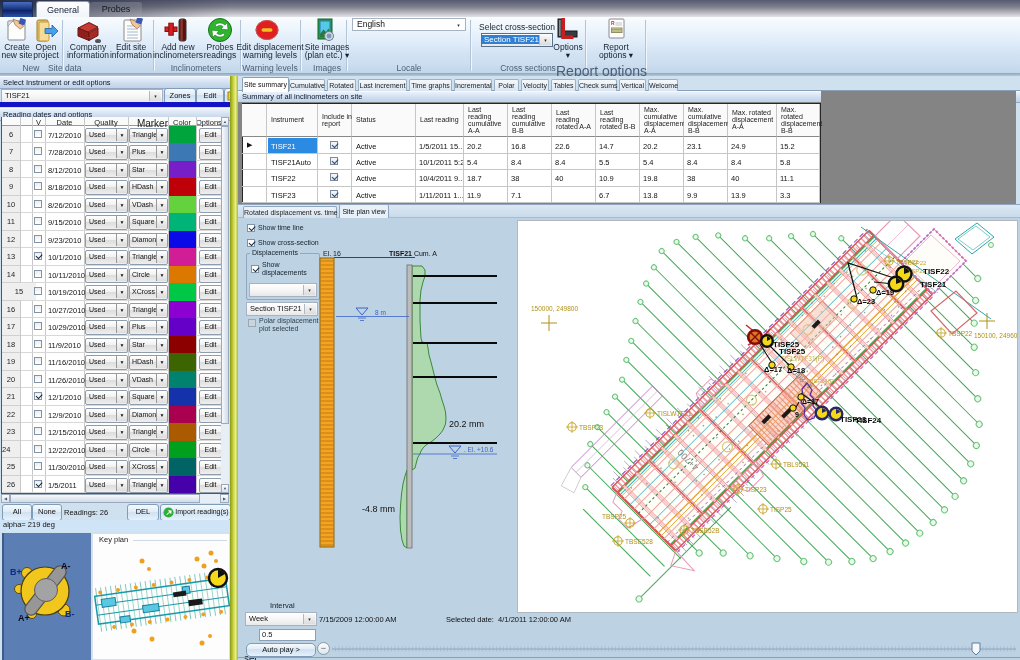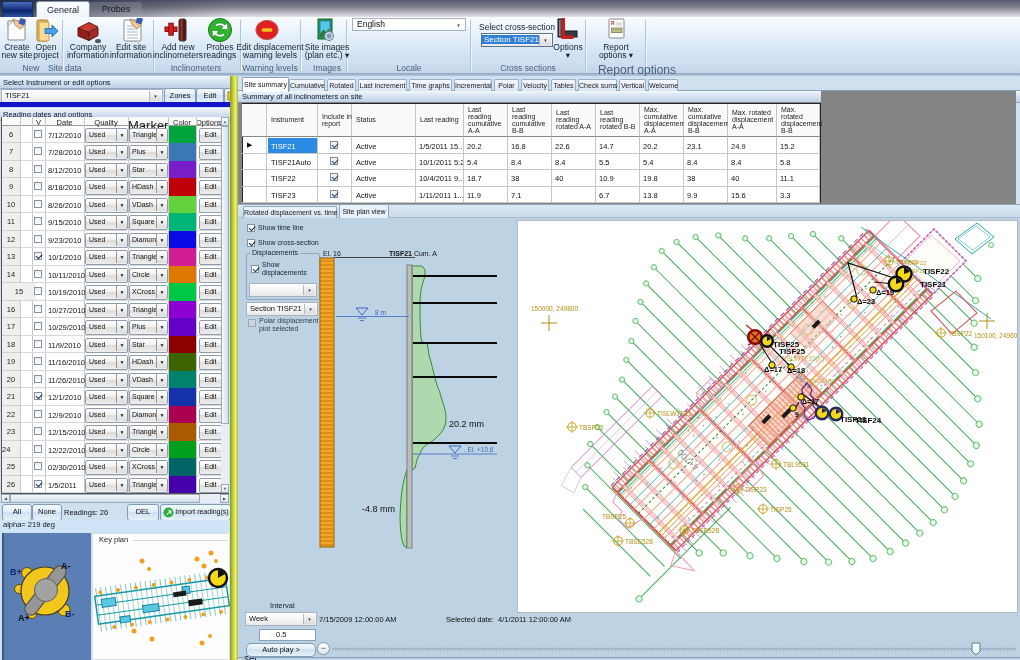--- a/index.html
+++ b/index.html
@@ -49,21 +49,21 @@
 <div class="abs" style="left:470px;top:20px;width:1px;height:51px;background:#b3c4d8;border-right:1px solid #f0f6fc;"></div>
 <div class="abs" style="left:585px;top:20px;width:1px;height:51px;background:#b3c4d8;border-right:1px solid #f0f6fc;"></div>
 <div class="abs" style="left:645px;top:20px;width:1px;height:51px;background:#b3c4d8;border-right:1px solid #f0f6fc;"></div>
 <div class="txt" style="left:31px;top:63px;width:120px;margin-left:-60px;text-align:center;font-size:8.5px;color:#4b5e75;">New</div>
 <div class="txt" style="left:108px;top:63px;width:120px;margin-left:-60px;font-size:8.5px;color:#4b5e75;">Site data</div>
 <div class="txt" style="left:196px;top:63px;width:120px;margin-left:-60px;text-align:center;font-size:8.5px;color:#4b5e75;">Inclinometers</div>
 <div class="txt" style="left:270px;top:63px;width:120px;margin-left:-60px;text-align:center;font-size:8.5px;color:#4b5e75;">Warning levels</div>
 <div class="txt" style="left:327px;top:63px;width:120px;margin-left:-60px;text-align:center;font-size:8.5px;color:#4b5e75;">Images</div>
 <div class="txt" style="left:409px;top:63px;width:120px;margin-left:-60px;text-align:center;font-size:8.5px;color:#4b5e75;">Locale</div>
 <div class="txt" style="left:528px;top:63px;width:120px;margin-left:-60px;text-align:center;font-size:8.5px;color:#4b5e75;">Cross sections</div>
-<div class="txt" style="left:616px;top:63px;width:120px;margin-left:-60px;text-align:right;font-size:12px;color:#4b5e75;">Report options</div>
+<div class="txt" style="left:616px;top:63px;width:120px;margin-left:-60px;text-align:left;font-size:14px;color:#4b5e75;">Report options</div>
 <div class="txt" style="left:17px;top:43px;width:140px;margin-left:-70px;text-align:center;font-size:8.5px;line-height:8px;color:#17212e;">Create</div>
 <div class="txt" style="left:17px;top:51px;width:140px;margin-left:-70px;text-align:center;font-size:8.5px;line-height:8px;color:#17212e;">new site</div>
 <div class="txt" style="left:46px;top:43px;width:140px;margin-left:-70px;text-align:center;font-size:8.5px;line-height:8px;color:#17212e;">Open</div>
 <div class="txt" style="left:46px;top:51px;width:140px;margin-left:-70px;text-align:center;font-size:8.5px;line-height:8px;color:#17212e;">project</div>
 <div class="txt" style="left:88px;top:43px;width:140px;margin-left:-70px;text-align:center;font-size:8.5px;line-height:8px;color:#17212e;">Company</div>
 <div class="txt" style="left:88px;top:51px;width:140px;margin-left:-70px;text-align:center;font-size:8.5px;line-height:8px;color:#17212e;">information</div>
 <div class="txt" style="left:131px;top:43px;width:140px;margin-left:-70px;text-align:center;font-size:8.5px;line-height:8px;color:#17212e;">Edit site</div>
 <div class="txt" style="left:131px;top:51px;width:140px;margin-left:-70px;text-align:center;font-size:8.5px;line-height:8px;color:#17212e;">information</div>
 <div class="txt" style="left:178px;top:43px;width:140px;margin-left:-70px;text-align:center;font-size:8.5px;line-height:8px;color:#17212e;">Add new</div>
 <div class="txt" style="left:178px;top:51px;width:140px;margin-left:-70px;text-align:center;font-size:8.5px;line-height:8px;color:#17212e;">inclinometers</div>
@@ -167,21 +167,21 @@
       <rect x="2" y="2" width="7" height="8" fill="#f5d020" stroke="#a08010"></rect>
       <path d="M6 5 l4 3 l-4 3 z" fill="#3a7ac0"></path>
     </svg></div>
 <div class="abs" style="left:0;top:102px;width:230px;height:5px;background:#1313c8;"></div>
 <div class="hdr" style="left:0;top:108px;width:230px;height:11px;line-height:11px;"><span style="padding-left:3px;">Reading dates and options</span></div>
 <div class="abs" style="left:1px;top:117px;width:228px;height:377px;background:#fff;border:1px solid #555;box-sizing:border-box;"></div>
 <div class="abs" style="left:2px;top:117px;width:219px;height:9px;background:#fafafa;border-bottom:1px solid #9a9a9a;box-sizing:border-box;"></div>
 <div class="txt" style="left:32px;top:118px;width:13px;text-align:center;font-size:7.5px;color:#222;">V</div>
 <div class="txt" style="left:45px;top:118px;width:39px;text-align:center;font-size:7.5px;color:#222;">Date</div>
 <div class="txt" style="left:84px;top:118px;width:44px;text-align:center;font-size:7.5px;color:#222;">Quality</div>
-<div class="txt" style="left:128px;top:118px;width:40px;text-align:left;font-size:13px;color:#222;">Marker</div>
+<div class="txt" style="left:128px;top:118px;width:40px;text-align:right;font-size:10px;color:#222;">Marker</div>
 <div class="txt" style="left:168px;top:118px;width:28px;text-align:center;font-size:7.5px;color:#222;">Color</div>
 <div class="txt" style="left:196px;top:118px;width:25px;text-align:center;font-size:7.5px;color:#222;">Options</div>
 <div class="abs" style="left:20px;top:117px;width:1px;height:376px;background:#c8c8c8;"></div>
 <div class="abs" style="left:32px;top:117px;width:1px;height:376px;background:#c8c8c8;"></div>
 <div class="abs" style="left:45px;top:117px;width:1px;height:376px;background:#c8c8c8;"></div>
 <div class="abs" style="left:84px;top:117px;width:1px;height:376px;background:#c8c8c8;"></div>
 <div class="abs" style="left:128px;top:117px;width:1px;height:376px;background:#c8c8c8;"></div>
 <div class="abs" style="left:168px;top:117px;width:1px;height:376px;background:#c8c8c8;"></div>
 <div class="abs" style="left:196px;top:117px;width:1px;height:376px;background:#c8c8c8;"></div>
 <div class="abs" style="left:2px;top:126px;width:18px;height:17px;background:#efefef;border-bottom:1px solid #d0d0d0;font-size:7.5px;text-align:center;line-height:17px;color:#222;box-sizing:border-box;">6</div>
@@ -334,21 +334,21 @@
 <div class="abs" style="left:21px;top:441px;width:200px;height:17px;border-bottom:1px solid #d8d8d8;box-sizing:border-box;"></div>
 <div class="cb" style="left:34px;top:445px;background:linear-gradient(#eee,#fff);"></div>
 <div class="txt" style="left:48px;top:446px;font-size:7.5px;color:#111;">12/22/2010</div>
 <div class="gbtn" style="left:85px;top:443px;width:41px;height:13px;text-align:left;line-height:12px;"><span style="padding-left:3px;">Used</span><span style="position:absolute;right:0;top:0;width:10px;height:12px;border-left:1px solid #999;background:linear-gradient(#fff,#ddd);font-size:5px;text-align:center;line-height:12px;">▼</span></div>
 <div class="gbtn" style="left:129px;top:443px;width:37px;height:13px;text-align:left;line-height:12px;overflow:hidden;"><span style="padding-left:2px;">Circle</span><span style="position:absolute;right:0;top:0;width:10px;height:12px;border-left:1px solid #999;background:linear-gradient(#fff,#ddd);font-size:5px;text-align:center;line-height:12px;">▼</span></div>
 <div class="abs" style="left:169px;top:441px;width:27px;height:17px;background:#00a01e;"></div>
 <div class="gbtn" style="left:199px;top:443px;width:21px;height:13px;line-height:12px;">Edit</div>
 <div class="abs" style="left:2px;top:458px;width:18px;height:18px;background:#efefef;border-bottom:1px solid #d0d0d0;font-size:7.5px;text-align:center;line-height:18px;color:#222;box-sizing:border-box;">25</div>
 <div class="abs" style="left:21px;top:458px;width:200px;height:18px;border-bottom:1px solid #d8d8d8;box-sizing:border-box;"></div>
 <div class="cb" style="left:34px;top:462px;background:linear-gradient(#eee,#fff);"></div>
-<div class="txt" style="left:48px;top:463px;font-size:7.5px;color:#111;">02/30/2010</div>
+<div class="txt" style="left:48px;top:463px;font-size:7.5px;color:#111;">11/30/2010</div>
 <div class="gbtn" style="left:85px;top:460px;width:41px;height:13px;text-align:left;line-height:12px;"><span style="padding-left:3px;">Used</span><span style="position:absolute;right:0;top:0;width:10px;height:12px;border-left:1px solid #999;background:linear-gradient(#fff,#ddd);font-size:5px;text-align:center;line-height:12px;">▼</span></div>
 <div class="gbtn" style="left:129px;top:460px;width:37px;height:13px;text-align:left;line-height:12px;overflow:hidden;"><span style="padding-left:2px;">XCross</span><span style="position:absolute;right:0;top:0;width:10px;height:12px;border-left:1px solid #999;background:linear-gradient(#fff,#ddd);font-size:5px;text-align:center;line-height:12px;">▼</span></div>
 <div class="abs" style="left:169px;top:458px;width:27px;height:18px;background:#006464;"></div>
 <div class="gbtn" style="left:199px;top:460px;width:21px;height:13px;line-height:12px;">Edit</div>
 <div class="abs" style="left:2px;top:476px;width:18px;height:17px;background:#efefef;border-bottom:1px solid #d0d0d0;font-size:7.5px;text-align:center;line-height:17px;color:#222;box-sizing:border-box;">26</div>
 <div class="abs" style="left:21px;top:476px;width:200px;height:17px;border-bottom:1px solid #d8d8d8;box-sizing:border-box;"></div>
 <div class="cb" style="left:34px;top:480px;background:linear-gradient(#eee,#fff);"></div>
 <div class="ck" style="left:35.5px;top:482px;"></div>
 <div class="txt" style="left:48px;top:481px;font-size:7.5px;color:#111;">1/5/2011</div>
 <div class="gbtn" style="left:85px;top:478px;width:41px;height:13px;text-align:left;line-height:12px;"><span style="padding-left:3px;">Used</span><span style="position:absolute;right:0;top:0;width:10px;height:12px;border-left:1px solid #999;background:linear-gradient(#fff,#ddd);font-size:5px;text-align:center;line-height:12px;">▼</span></div>
@@ -578,21 +578,21 @@
 <div class="cb" style="left:330px;top:190px;border:1px solid #7a8a9c;background:linear-gradient(#f4f6f8,#e0e6ec);"></div>
 <div class="ck" style="left:331.5px;top:192px;border-color:#2a4a70;"></div>
 <div class="txt" style="left:356px;top:191px;font-size:7.5px;color:#111;">Active</div>
 <div class="txt" style="left:419px;top:191px;font-size:7.5px;color:#111;">1/11/2011 1...</div>
 <div class="txt" style="left:467px;top:191px;font-size:7.5px;color:#111;">11.9</div>
 <div class="txt" style="left:511px;top:191px;font-size:7.5px;color:#111;">7.1</div>
 <div class="txt" style="left:555px;top:191px;font-size:7.5px;color:#111;margin-top:35px;">12.1</div>
 <div class="txt" style="left:599px;top:191px;font-size:7.5px;color:#111;">6.7</div>
 <div class="txt" style="left:643px;top:191px;font-size:7.5px;color:#111;">13.8</div>
 <div class="txt" style="left:687px;top:191px;font-size:7.5px;color:#111;">9.9</div>
-<div class="txt" style="left:731px;top:191px;font-size:7.5px;color:#111;">15.6</div>
+<div class="txt" style="left:731px;top:191px;font-size:7.5px;color:#111;">13.9</div>
 <div class="txt" style="left:780px;top:191px;font-size:7.5px;color:#111;">3.3</div>
 <div class="abs" style="left:266px;top:137px;width:1px;height:65px;background:#c6c6c6;"></div>
 <div class="abs" style="left:317px;top:137px;width:1px;height:65px;background:#c6c6c6;"></div>
 <div class="abs" style="left:351px;top:137px;width:1px;height:65px;background:#c6c6c6;"></div>
 <div class="abs" style="left:415px;top:137px;width:1px;height:65px;background:#c6c6c6;"></div>
 <div class="abs" style="left:463px;top:137px;width:1px;height:65px;background:#c6c6c6;"></div>
 <div class="abs" style="left:507px;top:137px;width:1px;height:65px;background:#c6c6c6;"></div>
 <div class="abs" style="left:551px;top:137px;width:1px;height:65px;background:#c6c6c6;"></div>
 <div class="abs" style="left:595px;top:137px;width:1px;height:65px;background:#c6c6c6;"></div>
 <div class="abs" style="left:639px;top:137px;width:1px;height:65px;background:#c6c6c6;"></div>
@@ -1032,20 +1032,20 @@
 <text x="246" y="151" font-size="7.5" font-weight="bold" fill="#0a0a0a">Δ=17</text>
 <text x="269" y="152" font-size="7.5" font-weight="bold" fill="#0a0a0a">Δ=18</text>
 <text x="284" y="183" font-size="7" font-weight="bold" fill="#0a0a0a">Δ=17</text>
 <text x="277" y="196" font-size="7" font-weight="bold" fill="#0a0a0a">9</text>
 </svg>
 <div class="txt" style="left:270px;top:601px;font-size:7.5px;color:#13202c;">Interval</div>
 <div class="combo" style="left:245px;top:612px;width:70px;height:12px;line-height:11px;"><span style="padding-left:3px;">Week</span><span class="ar" style="line-height:10px;">▾</span></div>
 <div class="txt" style="left:319px;top:615px;font-size:7.5px;color:#111;">7/15/2009 12:00:00 AM</div>
 <div class="txt" style="left:446px;top:615px;font-size:7.5px;color:#111;">Selected date:&nbsp;&nbsp;4/1/2011 12:00:00 AM</div>
 <div class="txt" style="left:244px;top:653px;font-size:10px;color:#13202c;">sec</div>
-<div class="abs" style="left:259px;top:629px;width:57px;height:12px;background:#fff;border:1px solid #8aa0b8;font-size:7.5px;color:#111;box-sizing:border-box;"><span style="padding-left:16px;">0.5</span></div>
+<div class="abs" style="left:259px;top:629px;width:57px;height:12px;background:#fff;border:1px solid #8aa0b8;font-size:7.5px;color:#111;box-sizing:border-box;"><span style="padding-left:2px;">0.5</span></div>
 <div class="vbtn" style="left:246px;top:643px;width:68px;height:12px;line-height:11px;border-radius:5px;">Auto play &gt;</div>
 <div class="abs" style="left:317px;top:642px;width:13px;height:13px;border-radius:50%;border:1px solid #8898a8;background:linear-gradient(#fff,#dde6ee);box-sizing:border-box;font-size:9px;line-height:10px;text-align:center;color:#556;">−</div>
 <svg class="abs" style="left:332px;top:640px;" width="684" height="17" viewBox="0 0 684 17">
 <line x1="0" y1="9" x2="684" y2="9" stroke="#8ca4bc" stroke-width="1"></line>
 <path d="M0.0 6.5 L0.0 11.5 M3.5 6.5 L3.5 11.5 M7.0 6.5 L7.0 11.5 M10.5 6.5 L10.5 11.5 M14.0 6.5 L14.0 11.5 M17.5 6.5 L17.5 11.5 M21.0 6.5 L21.0 11.5 M24.5 6.5 L24.5 11.5 M28.0 6.5 L28.0 11.5 M31.5 6.5 L31.5 11.5 M35.0 6.5 L35.0 11.5 M38.5 6.5 L38.5 11.5 M42.0 6.5 L42.0 11.5 M45.5 6.5 L45.5 11.5 M49.0 6.5 L49.0 11.5 M52.5 6.5 L52.5 11.5 M56.0 6.5 L56.0 11.5 M59.5 6.5 L59.5 11.5 M63.0 6.5 L63.0 11.5 M66.5 6.5 L66.5 11.5 M70.0 6.5 L70.0 11.5 M73.5 6.5 L73.5 11.5 M77.0 6.5 L77.0 11.5 M80.5 6.5 L80.5 11.5 M84.0 6.5 L84.0 11.5 M87.5 6.5 L87.5 11.5 M91.0 6.5 L91.0 11.5 M94.5 6.5 L94.5 11.5 M98.0 6.5 L98.0 11.5 M101.5 6.5 L101.5 11.5 M105.0 6.5 L105.0 11.5 M108.5 6.5 L108.5 11.5 M112.0 6.5 L112.0 11.5 M115.5 6.5 L115.5 11.5 M119.0 6.5 L119.0 11.5 M122.5 6.5 L122.5 11.5 M126.0 6.5 L126.0 11.5 M129.5 6.5 L129.5 11.5 M133.0 6.5 L133.0 11.5 M136.5 6.5 L136.5 11.5 M140.0 6.5 L140.0 11.5 M143.5 6.5 L143.5 11.5 M147.0 6.5 L147.0 11.5 M150.5 6.5 L150.5 11.5 M154.0 6.5 L154.0 11.5 M157.5 6.5 L157.5 11.5 M161.0 6.5 L161.0 11.5 M164.5 6.5 L164.5 11.5 M168.0 6.5 L168.0 11.5 M171.5 6.5 L171.5 11.5 M175.0 6.5 L175.0 11.5 M178.5 6.5 L178.5 11.5 M182.0 6.5 L182.0 11.5 M185.5 6.5 L185.5 11.5 M189.0 6.5 L189.0 11.5 M192.5 6.5 L192.5 11.5 M196.0 6.5 L196.0 11.5 M199.5 6.5 L199.5 11.5 M203.0 6.5 L203.0 11.5 M206.5 6.5 L206.5 11.5 M210.0 6.5 L210.0 11.5 M213.5 6.5 L213.5 11.5 M217.0 6.5 L217.0 11.5 M220.5 6.5 L220.5 11.5 M224.0 6.5 L224.0 11.5 M227.5 6.5 L227.5 11.5 M231.0 6.5 L231.0 11.5 M234.5 6.5 L234.5 11.5 M238.0 6.5 L238.0 11.5 M241.5 6.5 L241.5 11.5 M245.0 6.5 L245.0 11.5 M248.5 6.5 L248.5 11.5 M252.0 6.5 L252.0 11.5 M255.5 6.5 L255.5 11.5 M259.0 6.5 L259.0 11.5 M262.5 6.5 L262.5 11.5 M266.0 6.5 L266.0 11.5 M269.5 6.5 L269.5 11.5 M273.0 6.5 L273.0 11.5 M276.5 6.5 L276.5 11.5 M280.0 6.5 L280.0 11.5 M283.5 6.5 L283.5 11.5 M287.0 6.5 L287.0 11.5 M290.5 6.5 L290.5 11.5 M294.0 6.5 L294.0 11.5 M297.5 6.5 L297.5 11.5 M301.0 6.5 L301.0 11.5 M304.5 6.5 L304.5 11.5 M308.0 6.5 L308.0 11.5 M311.5 6.5 L311.5 11.5 M315.0 6.5 L315.0 11.5 M318.5 6.5 L318.5 11.5 M322.0 6.5 L322.0 11.5 M325.5 6.5 L325.5 11.5 M329.0 6.5 L329.0 11.5 M332.5 6.5 L332.5 11.5 M336.0 6.5 L336.0 11.5 M339.5 6.5 L339.5 11.5 M343.0 6.5 L343.0 11.5 M346.5 6.5 L346.5 11.5 M350.0 6.5 L350.0 11.5 M353.5 6.5 L353.5 11.5 M357.0 6.5 L357.0 11.5 M360.5 6.5 L360.5 11.5 M364.0 6.5 L364.0 11.5 M367.5 6.5 L367.5 11.5 M371.0 6.5 L371.0 11.5 M374.5 6.5 L374.5 11.5 M378.0 6.5 L378.0 11.5 M381.5 6.5 L381.5 11.5 M385.0 6.5 L385.0 11.5 M388.5 6.5 L388.5 11.5 M392.0 6.5 L392.0 11.5 M395.5 6.5 L395.5 11.5 M399.0 6.5 L399.0 11.5 M402.5 6.5 L402.5 11.5 M406.0 6.5 L406.0 11.5 M409.5 6.5 L409.5 11.5 M413.0 6.5 L413.0 11.5 M416.5 6.5 L416.5 11.5 M420.0 6.5 L420.0 11.5 M423.5 6.5 L423.5 11.5 M427.0 6.5 L427.0 11.5 M430.5 6.5 L430.5 11.5 M434.0 6.5 L434.0 11.5 M437.5 6.5 L437.5 11.5 M441.0 6.5 L441.0 11.5 M444.5 6.5 L444.5 11.5 M448.0 6.5 L448.0 11.5 M451.5 6.5 L451.5 11.5 M455.0 6.5 L455.0 11.5 M458.5 6.5 L458.5 11.5 M462.0 6.5 L462.0 11.5 M465.5 6.5 L465.5 11.5 M469.0 6.5 L469.0 11.5 M472.5 6.5 L472.5 11.5 M476.0 6.5 L476.0 11.5 M479.5 6.5 L479.5 11.5 M483.0 6.5 L483.0 11.5 M486.5 6.5 L486.5 11.5 M490.0 6.5 L490.0 11.5 M493.5 6.5 L493.5 11.5 M497.0 6.5 L497.0 11.5 M500.5 6.5 L500.5 11.5 M504.0 6.5 L504.0 11.5 M507.5 6.5 L507.5 11.5 M511.0 6.5 L511.0 11.5 M514.5 6.5 L514.5 11.5 M518.0 6.5 L518.0 11.5 M521.5 6.5 L521.5 11.5 M525.0 6.5 L525.0 11.5 M528.5 6.5 L528.5 11.5 M532.0 6.5 L532.0 11.5 M535.5 6.5 L535.5 11.5 M539.0 6.5 L539.0 11.5 M542.5 6.5 L542.5 11.5 M546.0 6.5 L546.0 11.5 M549.5 6.5 L549.5 11.5 M553.0 6.5 L553.0 11.5 M556.5 6.5 L556.5 11.5 M560.0 6.5 L560.0 11.5 M563.5 6.5 L563.5 11.5 M567.0 6.5 L567.0 11.5 M570.5 6.5 L570.5 11.5 M574.0 6.5 L574.0 11.5 M577.5 6.5 L577.5 11.5 M581.0 6.5 L581.0 11.5 M584.5 6.5 L584.5 11.5 M588.0 6.5 L588.0 11.5 M591.5 6.5 L591.5 11.5 M595.0 6.5 L595.0 11.5 M598.5 6.5 L598.5 11.5 M602.0 6.5 L602.0 11.5 M605.5 6.5 L605.5 11.5 M609.0 6.5 L609.0 11.5 M612.5 6.5 L612.5 11.5 M616.0 6.5 L616.0 11.5 M619.5 6.5 L619.5 11.5 M623.0 6.5 L623.0 11.5 M626.5 6.5 L626.5 11.5 M630.0 6.5 L630.0 11.5 M633.5 6.5 L633.5 11.5 M637.0 6.5 L637.0 11.5 M640.5 6.5 L640.5 11.5 M644.0 6.5 L644.0 11.5 M647.5 6.5 L647.5 11.5 M651.0 6.5 L651.0 11.5 M654.5 6.5 L654.5 11.5 M658.0 6.5 L658.0 11.5 M661.5 6.5 L661.5 11.5 M665.0 6.5 L665.0 11.5 M668.5 6.5 L668.5 11.5 M672.0 6.5 L672.0 11.5 M675.5 6.5 L675.5 11.5 M679.0 6.5 L679.0 11.5 M682.5 6.5 L682.5 11.5" stroke="#9db2c6" stroke-width="0.6"></path>
 <path d="M640 3 h8 v8 l-4 4 l-4 -4 z" fill="#f4f8fc" stroke="#5a7a9a" stroke-width="1"></path>
 </svg>
 <div class="abs" style="left:238px;top:657px;width:782px;height:1px;background:#8aa0b8;"></div>
 </body></html>

